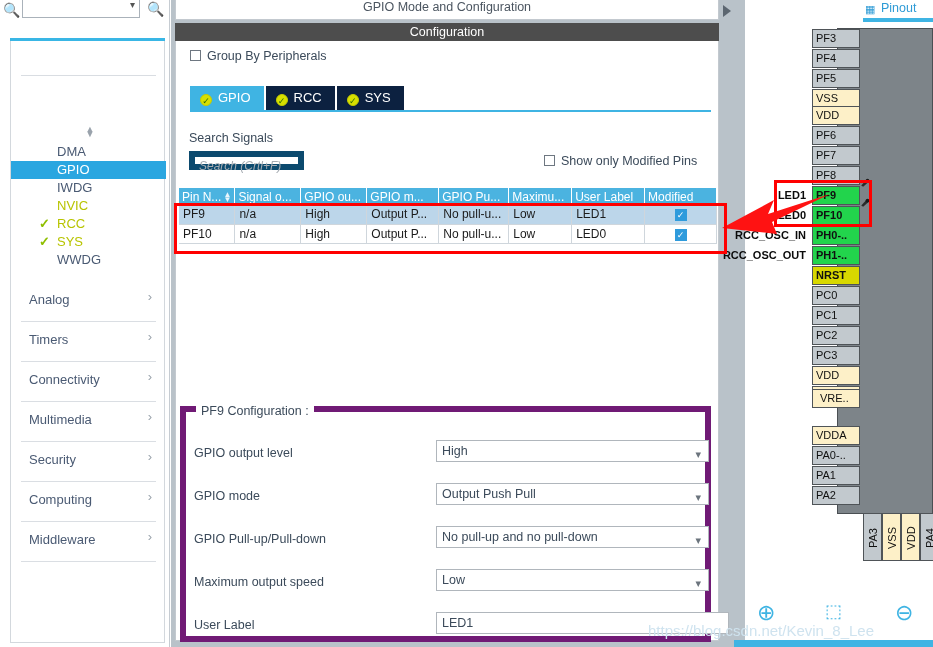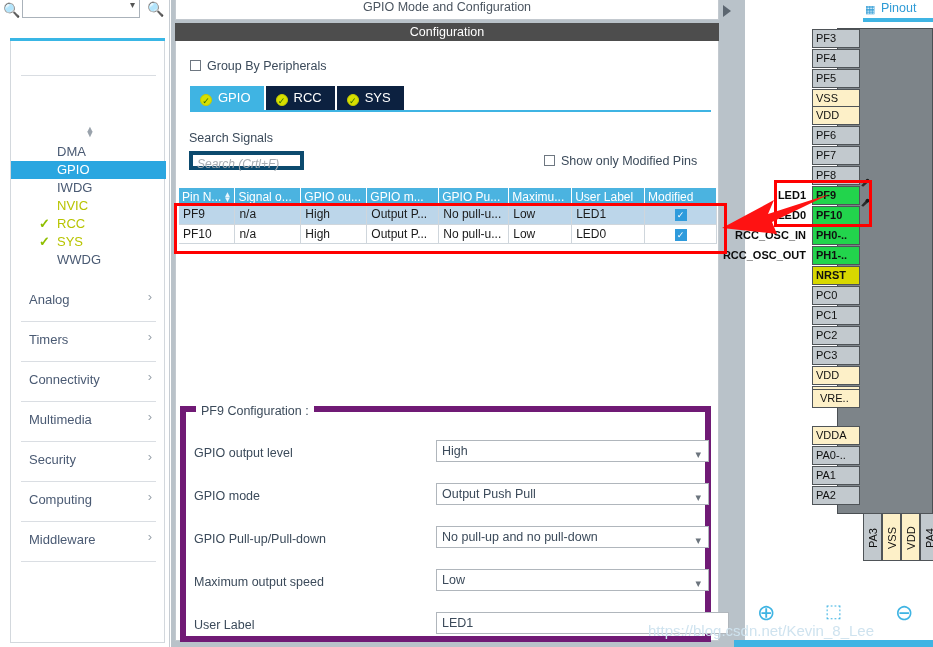--- a/index.html
+++ b/index.html
@@ -147,21 +147,21 @@
   }
   .ptabs-underline {
     position: absolute; left: 14px; top: 69px; width: 521px; height: 2px;
     background: #3fb4e3;
   }
 
   .lbl-static { position: absolute; font-size: 12.5px; color: #3b4a5a; }
 
   .signal-search {
     position: absolute; left: 13px; top: 110px; width: 115px; height: 19px;
-    border: 4px solid #0c4a6e; background: #fff;
+    border: 6px solid #0c4a6e; background: #fff;
     font-size: 12px; color: #a6acb2; font-style: italic;
     padding: 0 4px; line-height: 18px;
   }
 
   
   .pin-table {
     position: absolute; left: 3px; top: 147px; width: 538px;
     border-collapse: collapse; font-size: 12px;
   }
   .pin-table th {
@@ -397,21 +397,21 @@
 
   <div id="center">
 
     <div class="gpio-mode-title">GPIO Mode and Configuration</div>
     <div class="title-arrow"></div>
 
     <div class="config-bar">Configuration</div>
 
     <div class="config-area">
 
-      <div class="chk-row" style="left:14px; top:18px;">
+      <div class="chk-row" style="left:14px; top:8px;">
         <span class="chk-box"></span><span>Group By Peripherals</span>
       </div>
 
       <div class="periph-tabs">
         <span class="ptab active"><span class="pdot">✓</span><span>GPIO</span></span><span class="ptab inactive"><span class="pdot">✓</span><span>RCC</span></span><span class="ptab inactive"><span class="pdot">✓</span><span>SYS</span></span>
       </div>
       <div class="ptabs-underline"></div>
 
       <div class="lbl-static" style="left:13px; top:90px;">Search Signals</div>
 

